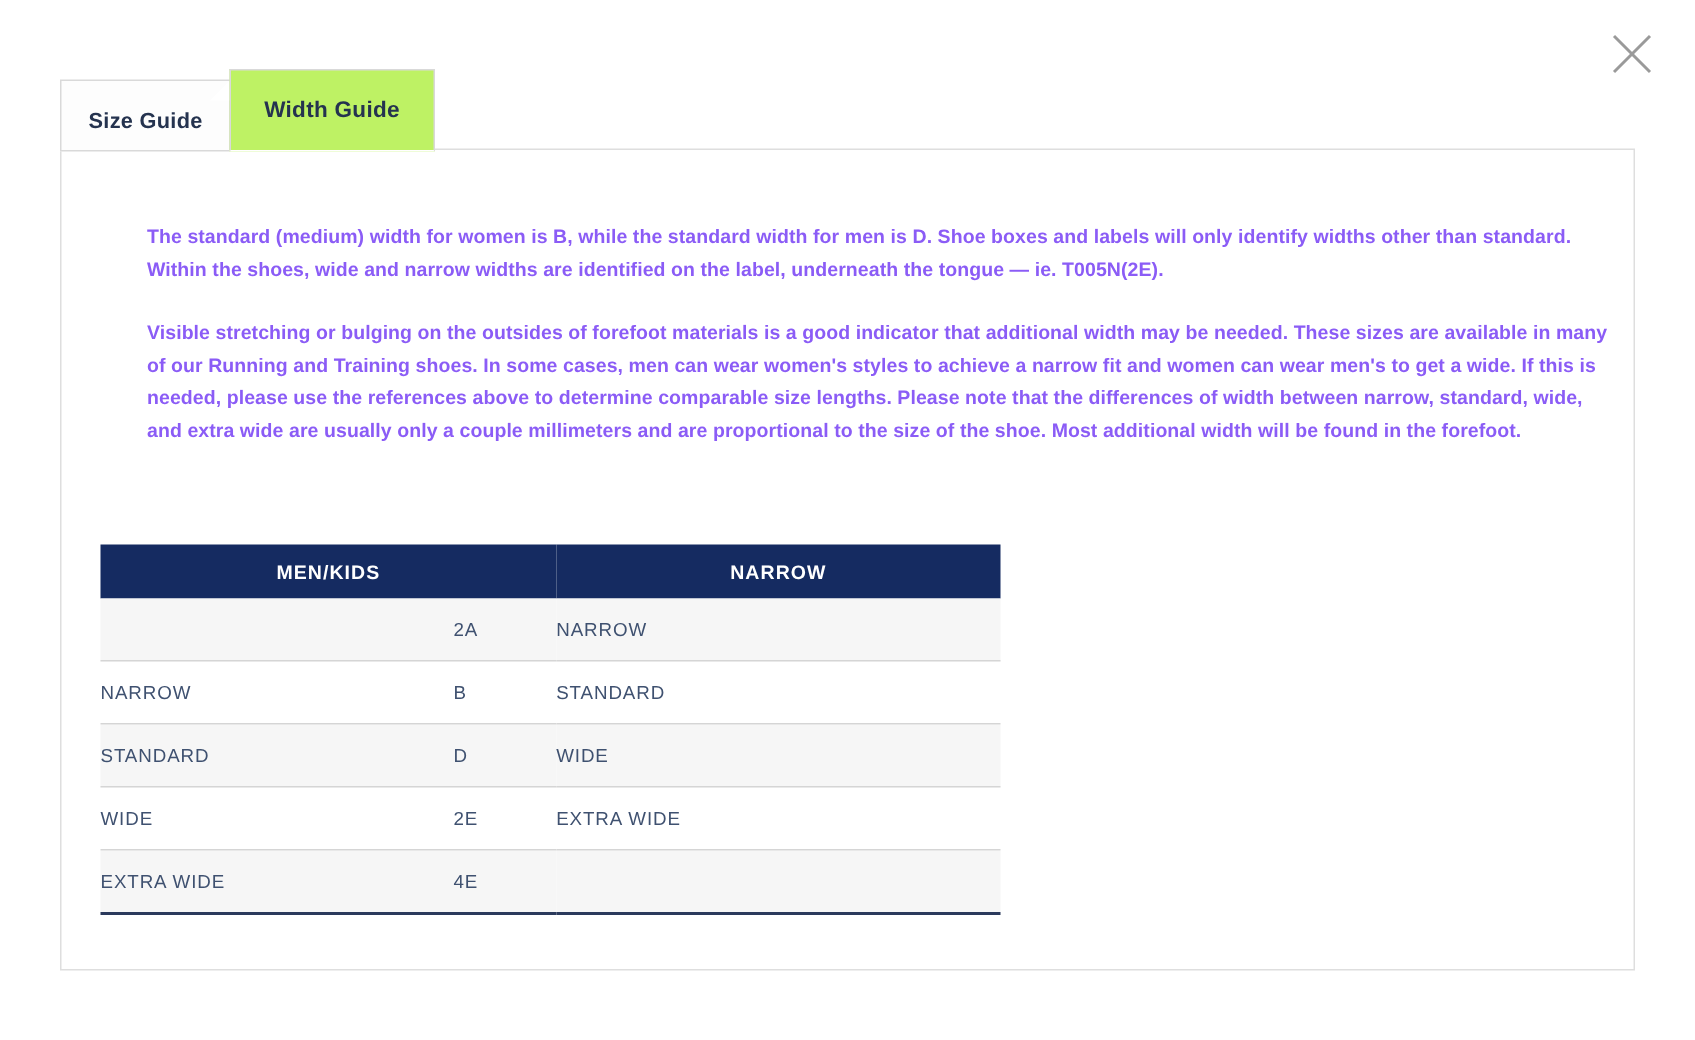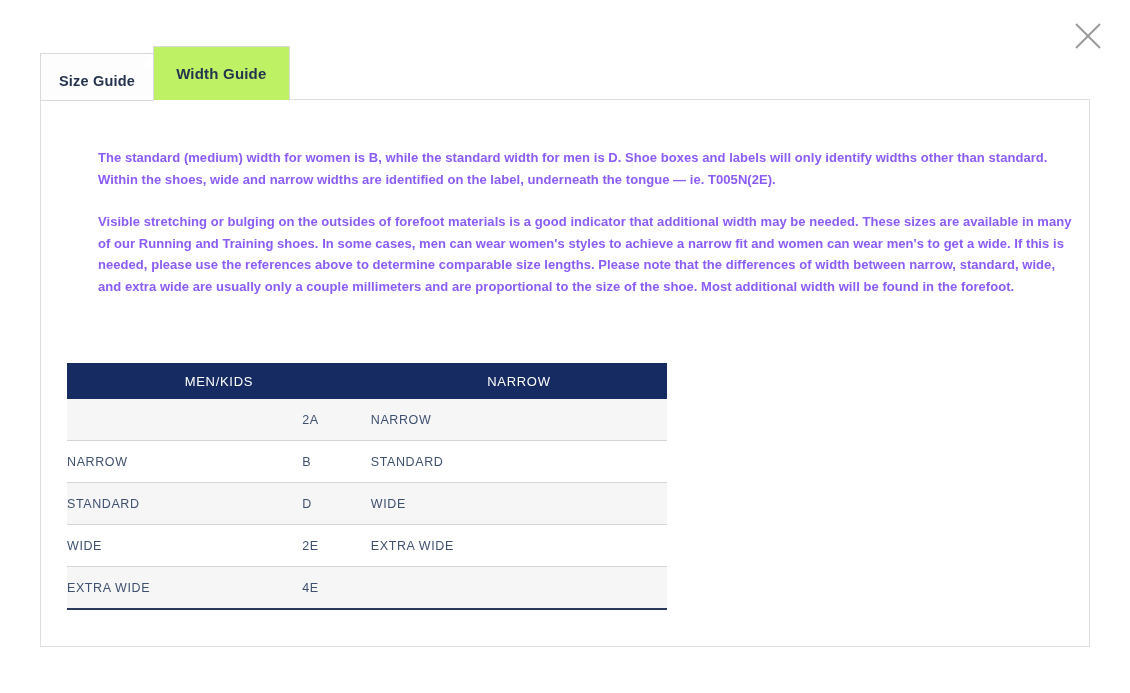--- a/index.html
+++ b/index.html
@@ -122,21 +122,21 @@
     width: 600px;
     border-collapse: collapse;
     font-size: 12.5px;
     color: #3f5170;
     letter-spacing: 0.6px;
   }
   .width-table thead th {
     background: #152b61;
     color: #ffffff;
     font-size: 13px;
-    font-weight: normal;
+    font-weight: bold;
     letter-spacing: 0.7px;
     height: 34px;
   }
   .width-table thead th.col-menkids { width: 265px; }
   .width-table thead th.col-women  { width: 335px; }
   .width-table tbody td {
     height: 41px;
     border-bottom: 1px solid #d5d5d5;
     vertical-align: middle;
     padding: 0;

